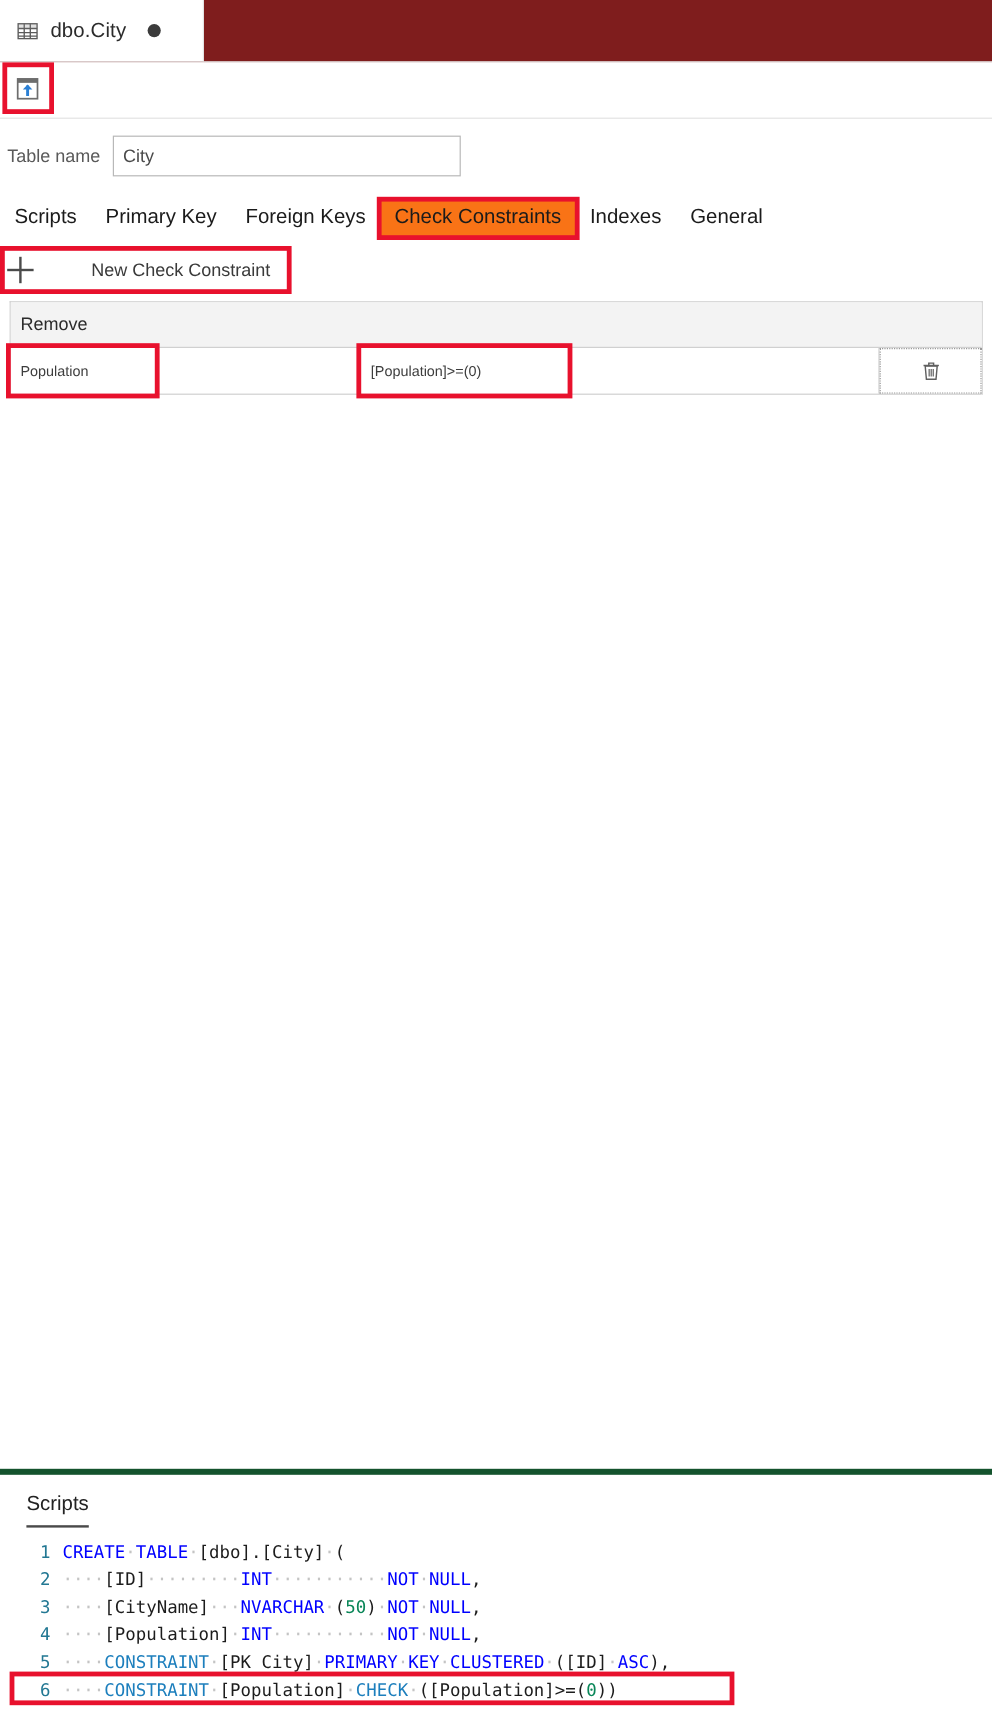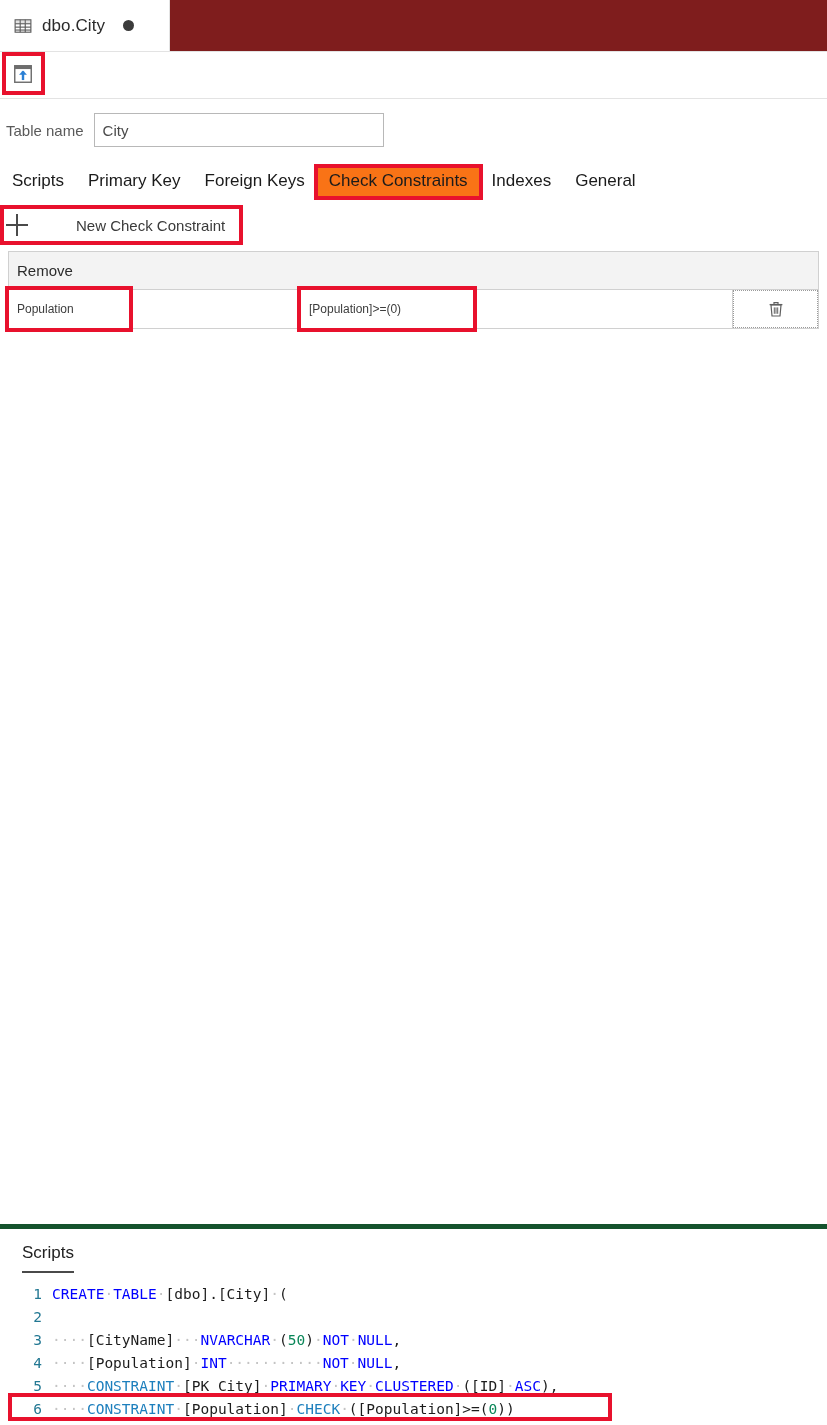--- a/index.html
+++ b/index.html
@@ -404,20 +404,21 @@
 
   <div class="code-area">
 
     <div class="code-line">
       <span class="lineno">1</span>
       <span class="code-text"><span class="kw">CREATE</span><span class="ws">·</span><span class="kw">TABLE</span><span class="ws">·</span><span class="id">[dbo].[City]</span><span class="ws">·</span><span class="punct">(</span></span>
     </div>
 
     <div class="code-line">
       <span class="lineno">2</span>
+      <span class="code-text"><span class="ws">····</span><span class="id">[ID]</span><span class="ws">·········</span><span class="kw">INT</span><span class="ws">···········</span><span class="kw">NOT</span><span class="ws">·</span><span class="kw">NULL</span><span class="punct">,</span></span>
     </div>
 
     <div class="code-line">
       <span class="lineno">3</span>
       <span class="code-text"><span class="ws">····</span><span class="id">[CityName]</span><span class="ws">···</span><span class="kw">NVARCHAR</span><span class="ws">·</span><span class="punct">(</span><span class="num">50</span><span class="punct">)</span><span class="ws">·</span><span class="kw">NOT</span><span class="ws">·</span><span class="kw">NULL</span><span class="punct">,</span></span>
     </div>
 
     <div class="code-line">
       <span class="lineno">4</span>
       <span class="code-text"><span class="ws">····</span><span class="id">[Population]</span><span class="ws">·</span><span class="kw">INT</span><span class="ws">···········</span><span class="kw">NOT</span><span class="ws">·</span><span class="kw">NULL</span><span class="punct">,</span></span>

